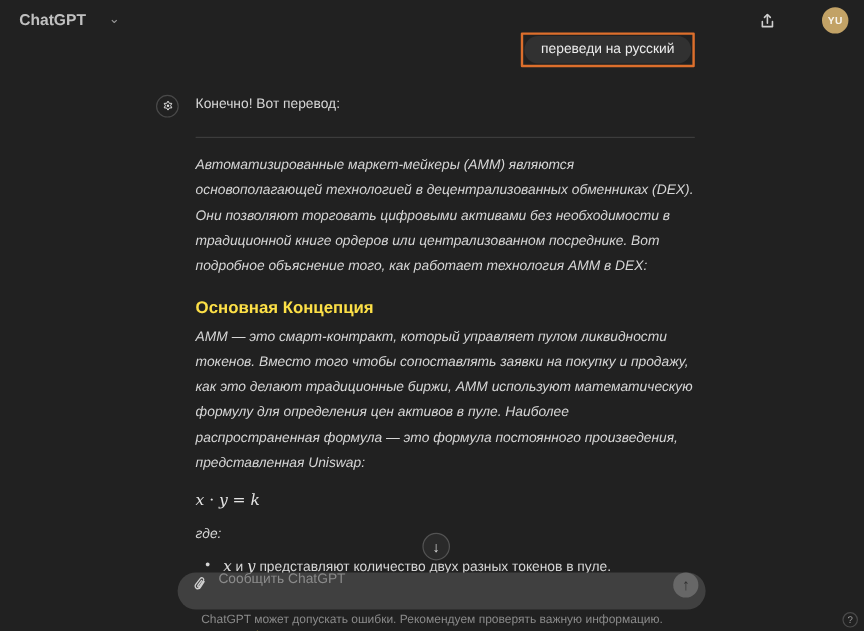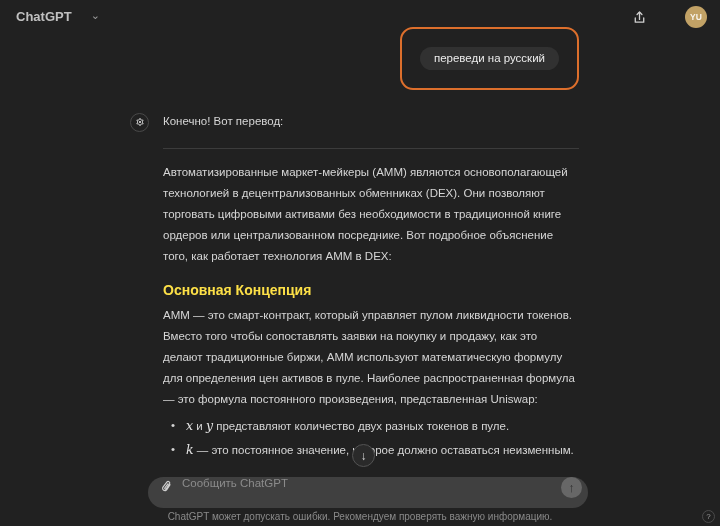--- a/index.html
+++ b/index.html
@@ -33,38 +33,38 @@
     font-size: 8.5px; font-weight: 700;
     display: flex; align-items: center; justify-content: center;
     letter-spacing: .2px; cursor: pointer; margin-left: 27px;
   }
 
   
   .chat-col { position: absolute; left: 163px; top: 0; width: 416px; }
 
   .user-row { display: flex; justify-content: flex-end; margin-top: 27px; }
   .annotation {
-    border: 2.5px solid #dd6f2c; border-radius: 13px; padding: 18px;
+    border: 2.5px solid #dd6f2c; border-radius: 1px; padding: 1px;
   }
   .user-bubble {
     background: #313131; border-radius: 13px;
     padding: 5px 14px 6px;
     font-size: 11.5px; color: #ececec; white-space: nowrap;
   }
 
   .assistant { position: relative; margin-top: 23px; padding-bottom: 10px; }
   .gpt-logo {
     position: absolute; left: -33px; top: 0;
     width: 19px; height: 19px; border-radius: 50%;
     border: 1px solid #494949;
     display: flex; align-items: center; justify-content: center;
   }
   .gpt-logo svg { width: 12px; height: 12px; }
 
-  .assistant p.body { font-size: 11.5px; line-height: 21px; color: #d6d6d6; }
+  .assistant p.body { font-size: 11.5px; line-height: 21px; color: #d6d6d6; font-style: italic; }
   .intro { font-size: 11.5px; line-height: 17px; color: #d6d6d6; }
   .divider { border: none; border-top: 1px solid #3c3c3c; margin: 18px 0 13px; }
   .assistant h3 { font-size: 14px; line-height: 18px; color: #fde047; font-weight: 700; margin: 14px 0 6px; }
   .p1 { margin-top: 2px; }
   .formula {
     margin: 13px 0 2px;
     font-family: "DejaVu Serif", serif;
     font-size: 13px; color: #e4e4e4;
   }
   .formula .mvar { font-style: italic; }
@@ -167,21 +167,25 @@
       <p class="intro">Конечно! Вот перевод:</p>
 
       <hr class="divider">
 
       <p class="body p1">Автоматизированные маркет-мейкеры (AMM) являются основополагающей технологией в децентрализованных обменниках (DEX). Они позволяют торговать цифровыми активами без необходимости в традиционной книге ордеров или централизованном посреднике. Вот подробное объяснение того, как работает технология AMM в DEX:</p>
 
       <h3>Основная Концепция</h3>
 
       <p class="body">AMM — это смарт-контракт, который управляет пулом ликвидности токенов. Вместо того чтобы сопоставлять заявки на покупку и продажу, как это делают традиционные биржи, AMM используют математическую формулу для определения цен активов в пуле. Наиболее распространенная формула — это формула постоянного произведения, представленная Uniswap:</p>
 
-
+      <div class="formula">
+        <span class="mvar">x</span><span class="mop">·</span><span class="mvar">y</span><span class="mop">=</span><span class="mvar">k</span>
+      </div>
+
+      <p class="body where">где:</p>
 
       <ul class="bullets">
         <li><span class="mathv">x</span><span> и </span><span class="mathv">y</span><span> представляют количество двух разных токенов в пуле.</span></li>
         <li><span class="mathv">k</span><span> — это постоянное значение, которое должно оставаться неизменным.</span></li>
       </ul>
 
       <h3>Как Работают AMM</h3>
 
     </div>
   </div>

